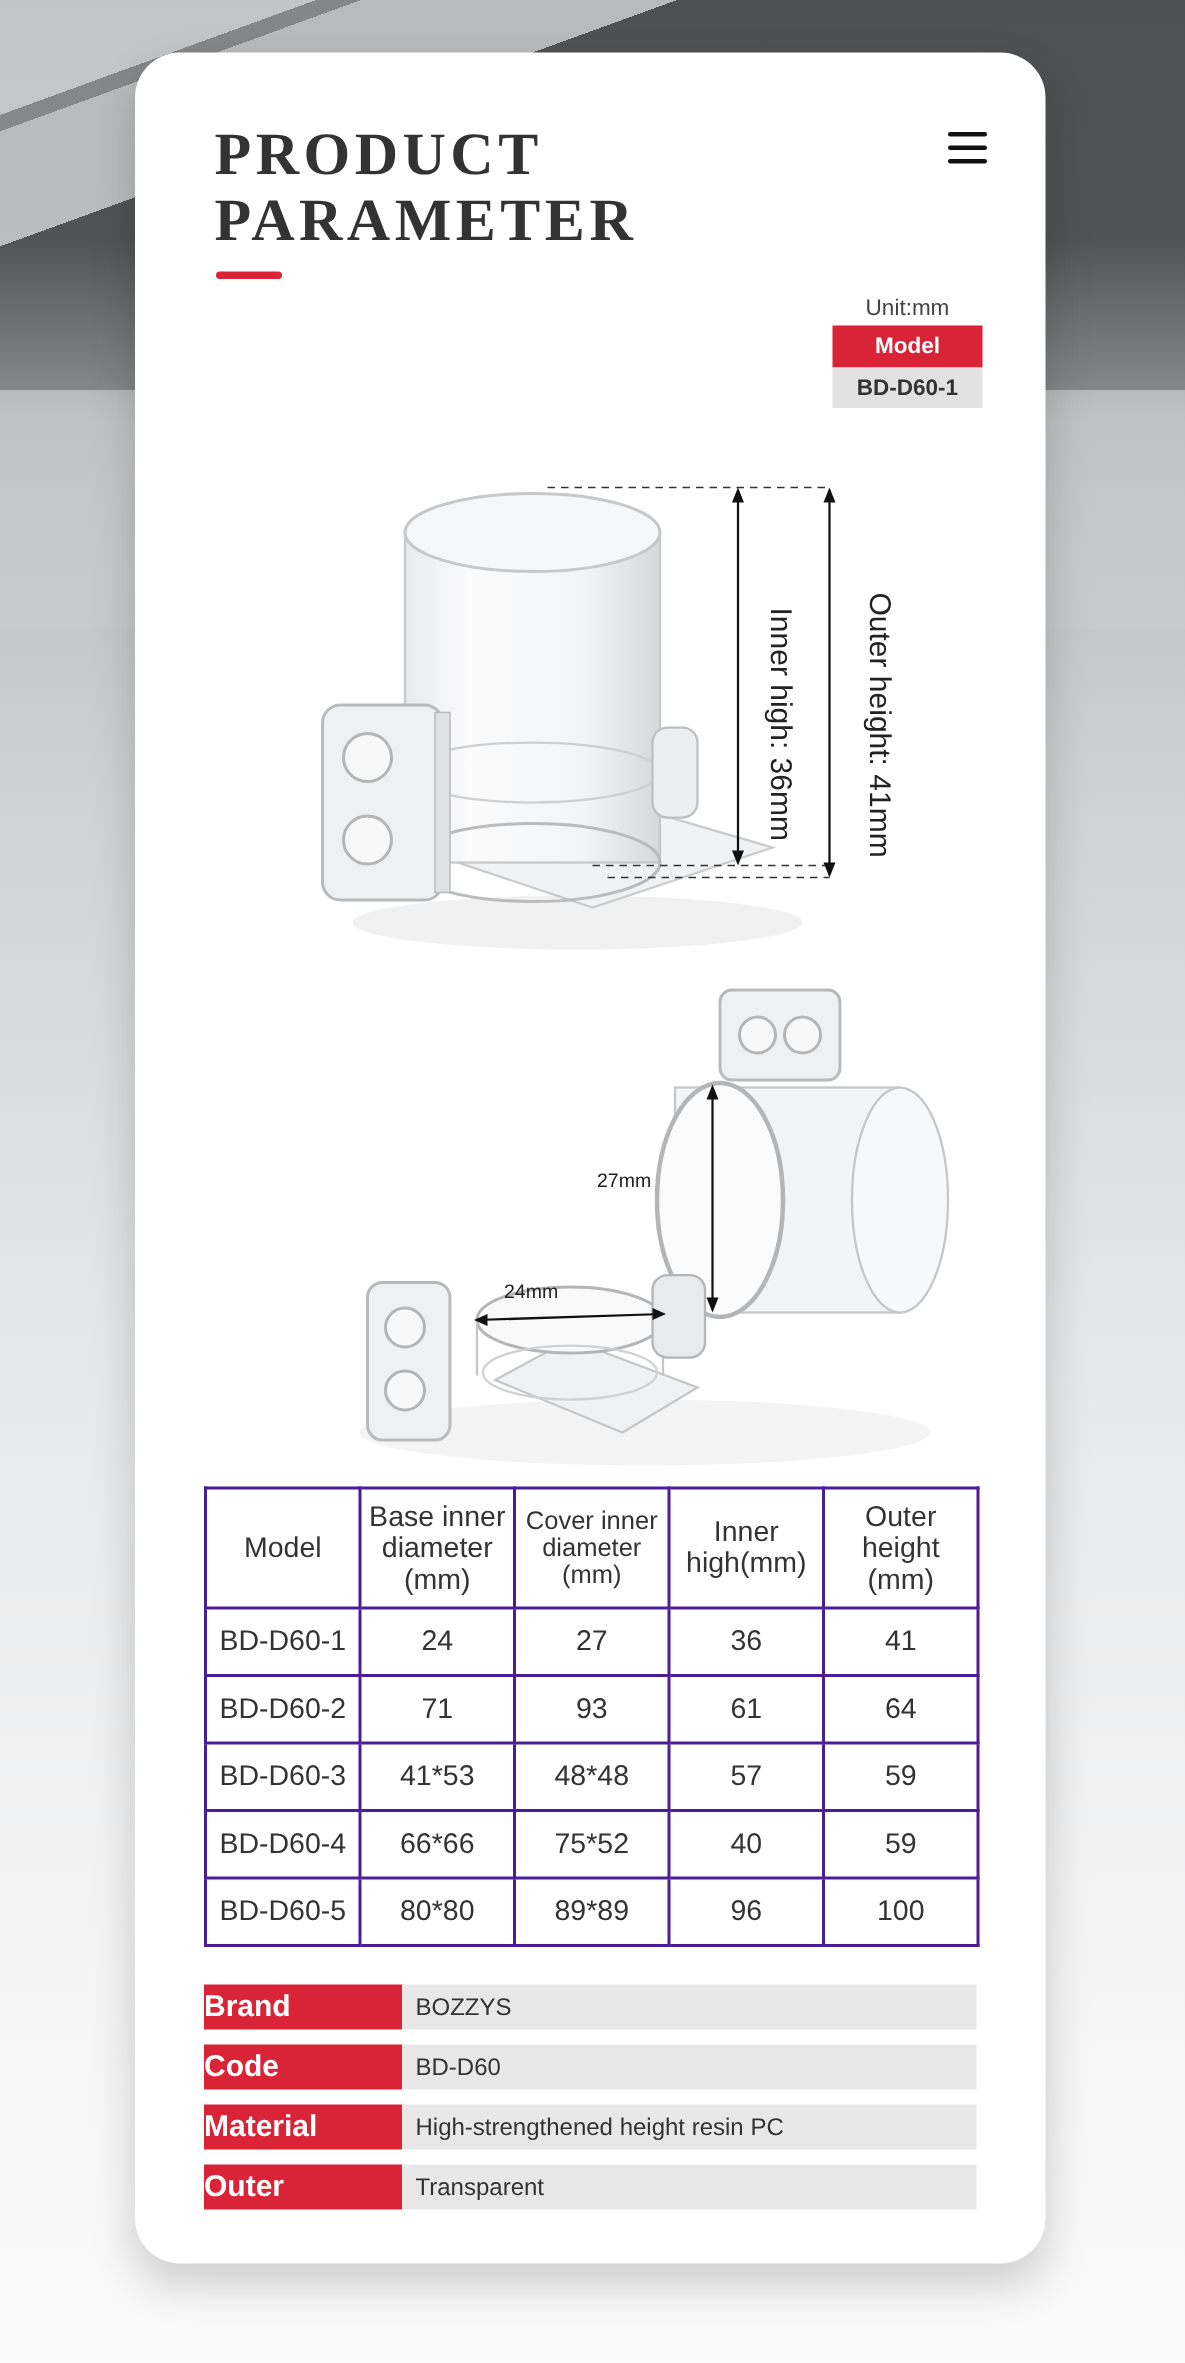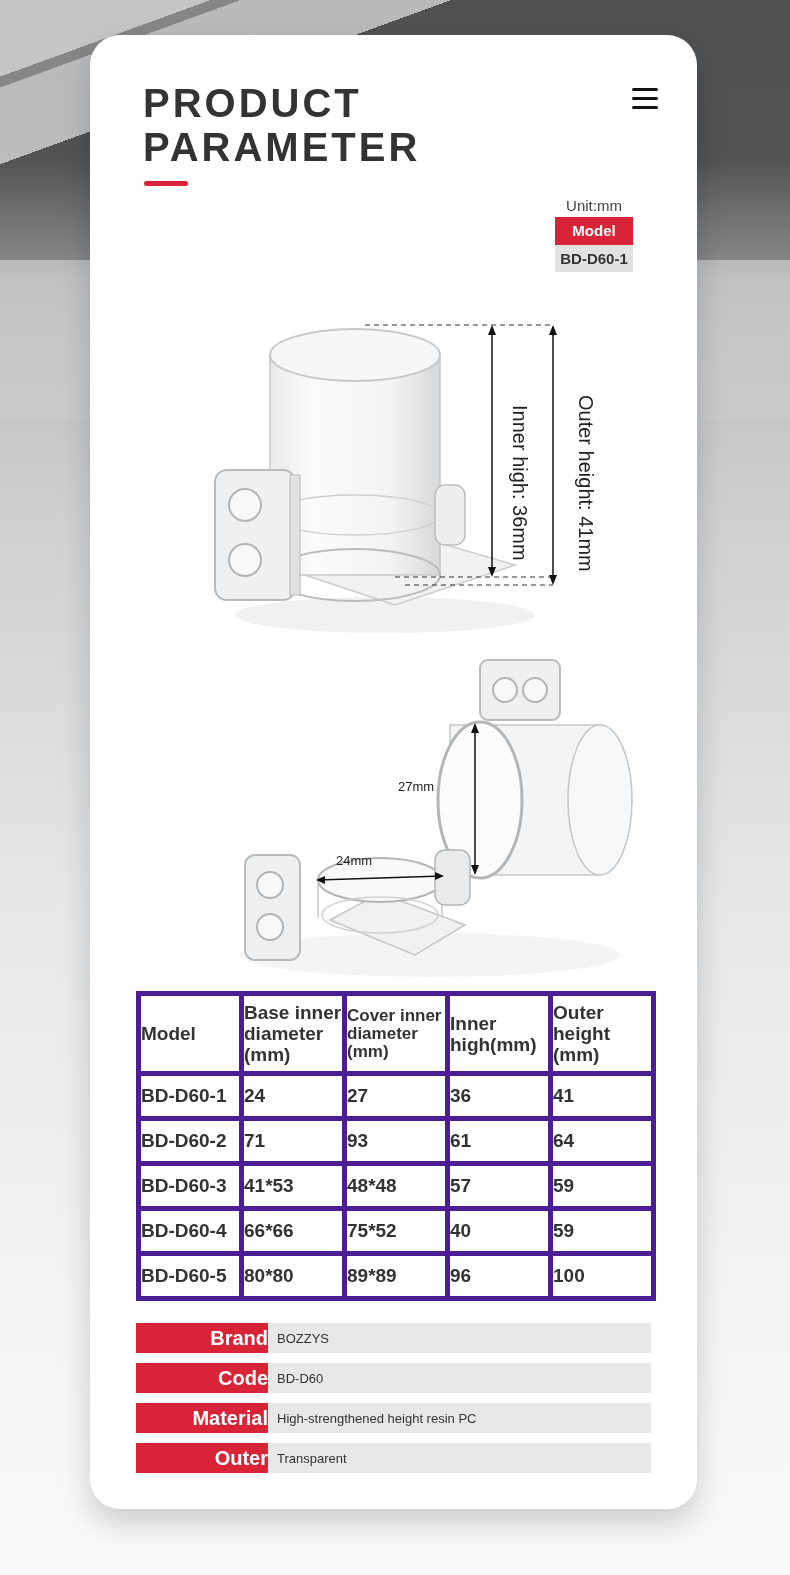--- a/index.html
+++ b/index.html
@@ -18,60 +18,60 @@
       position: absolute; left: 0; top: 160px; width: 790px; height: 260px;
       background: linear-gradient(180deg, rgba(190,191,193,0) 0%, rgba(200,201,203,1) 100%);
     }
     .card {
       position: absolute; left: 90px; top: 35px; width: 607px; height: 1474px;
       background: #ffffff; border-radius: 30px;
       box-shadow: 0 14px 30px rgba(0,0,0,0.18);
     }
     .title {
       position: absolute; left: 53px; top: 46px;
-      font-family: Liberation Sans, sans-serif;
+      font-family: Liberation Serif, serif;
       font-weight: 700; font-size: 40px; line-height: 44px;
       letter-spacing: 3px; color: #333333;
     }
     .title-bar {
       position: absolute; left: 54px; top: 146px; width: 44px; height: 5px;
       border-radius: 3px; background: #d92336;
     }
     .menu-btn {
       position: absolute; left: 540px; top: 50px; width: 30px; height: 28px; cursor: pointer;
     }
     .menu-btn span {
       position: absolute; left: 2px; width: 26px; height: 3px; border-radius: 2px; background: #111;
     }
-    .unit-box { position: absolute; left: 465px; top: 160px; width: 78px; }
+    .unit-box { position: absolute; left: 465px; top: 160px; width: 100px; }
     .unit-label { text-align: center; font-size: 15px; color: #444; height: 22px; line-height: 22px; }
     .unit-model { background: #d92336; color: #fff; font-weight: 700; font-size: 15px; text-align: center; height: 28px; line-height: 28px; }
     .unit-value { background: #e2e2e2; color: #333; font-weight: 700; font-size: 15px; text-align: center; height: 27px; line-height: 27px; }
 
     .product-area { position: absolute; left: 0; top: 270px; width: 607px; height: 680px; }
     .prod-img { position: absolute; }
     .dim-label { position: absolute; font-size: 13px; color: #222; white-space: nowrap; }
     .dim-vert { writing-mode: vertical-rl; font-size: 20px; color: #222; position: absolute; white-space: nowrap; }
 
     .spec-table {
       position: absolute; left: 46px; top: 956px; width: 515px;
       border-collapse: collapse; table-layout: fixed;
       font-size: 19px; color: #333;
     }
     .spec-table th, .spec-table td {
-      border: 5px solid #4c1d95; text-align: left; font-weight: 700;
+      border: 2px solid #4c1d95; text-align: center; font-weight: 400;
     }
     .spec-table th { height: 80px; line-height: 21px; font-size: 19px; }
     .spec-table th.small { font-size: 17px; line-height: 18px; }
     .spec-table td { height: 45px; }
 
     .attr-list { position: absolute; left: 46px; top: 1288px; width: 515px; }
     .attr-row { display: flex; height: 30px; margin-bottom: 10px; }
-    .attr-key { width: 132px; background: #d92336; color: #fff; font-weight: 700; font-size: 20px; text-align: right; line-height: 30px; }
-    .attr-val { flex: 1; background: #e8e8e8; color: #333; font-size: 13px; line-height: 32px; padding-left: 9px; }
+    .attr-key { width: 132px; background: #d92336; color: #fff; font-weight: 700; font-size: 20px; text-align: left; line-height: 30px; }
+    .attr-val { flex: 1; background: #e8e8e8; color: #333; font-size: 16px; line-height: 32px; padding-left: 9px; }
   </style>
 </head>
 <body>
 
 <div class="bg-wall"></div>
 <div class="bg-fade"></div>
 
 <div class="card">
 
   <h1 class="title">

